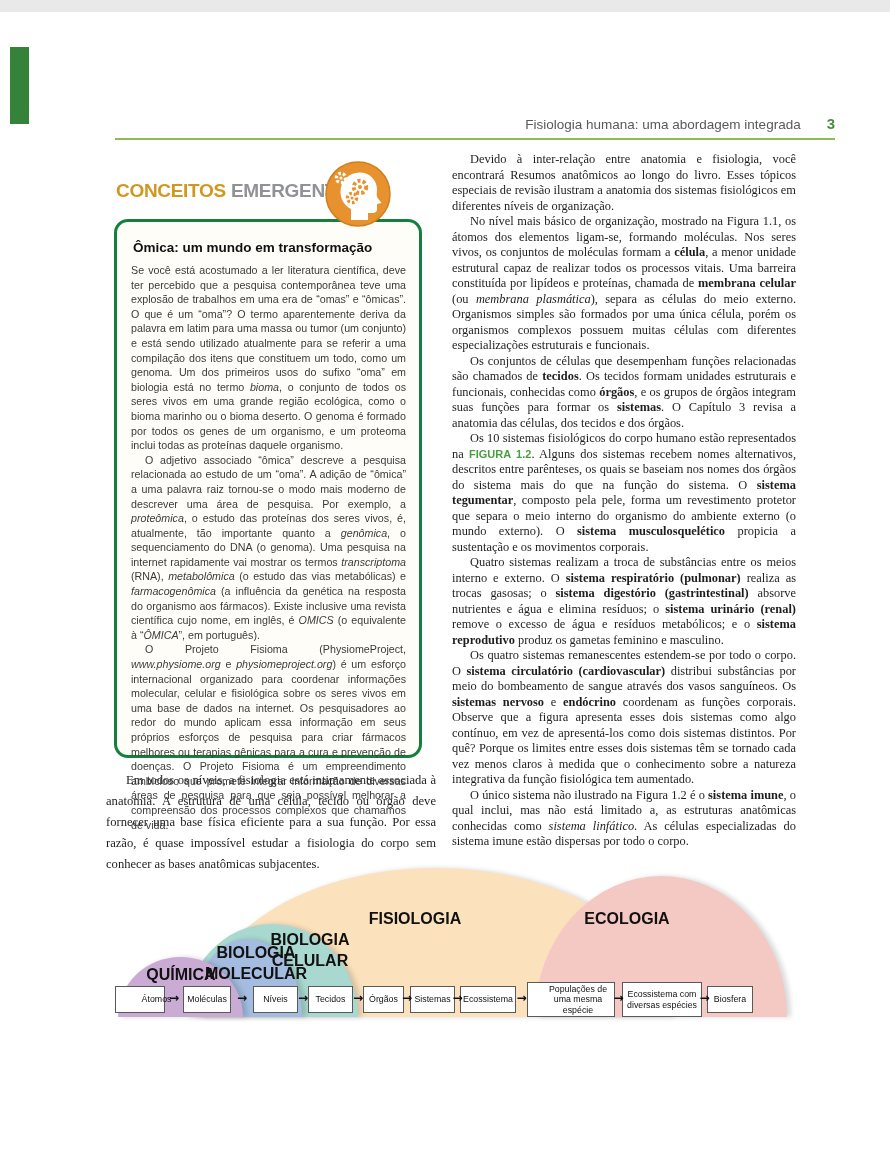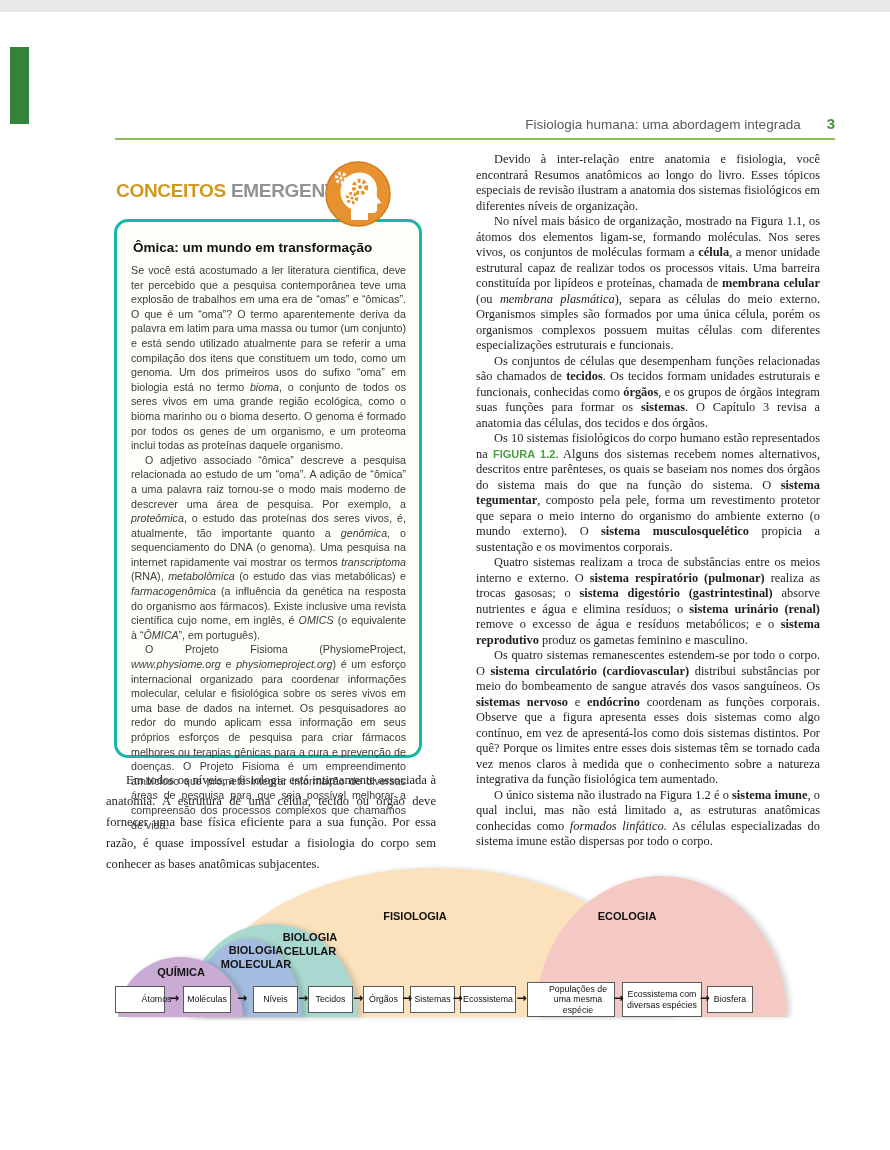--- a/index.html
+++ b/index.html
@@ -14,38 +14,38 @@
   .page-num{color:#4a8f3f;font-weight:bold;font-size:15px;margin-left:26px;}
   .header-rule{position:absolute;left:115px;top:126px;width:720px;height:2px;background:#8cbc52;}
   
   .col-left{position:absolute;left:114px;top:148px;width:308px;}
   .ec-heading{position:absolute;left:2px;top:20px;font-family:"Liberation Sans", sans-serif;
               font-weight:800;font-size:19px;letter-spacing:-0.3px;white-space:nowrap;}
   .ec-word1{color:#d1981f;}
   .ec-word2{color:#909295;font-weight:700;}
   .ec-icon{position:absolute;left:210px;top:0px;width:68px;height:68px;z-index:3;}
   .ec-box{position:absolute;left:0px;top:59px;width:308px;height:539px;box-sizing:border-box;
-          border:3px solid #14b8a6;border-radius:14px;background:#fffdf7;padding:16px 13px 10px 14px;z-index:1;}
+          border:3px solid #15803d;border-radius:14px;background:#fffdf7;padding:16px 13px 10px 14px;z-index:1;}
   .ec-box-title{font-family:"Liberation Sans", sans-serif;font-weight:bold;font-size:13.5px;color:#111;
                 margin:2px 0 8px 2px;}
   .ec-body p{margin:0;font-family:"Liberation Sans", sans-serif;font-size:10.7px;line-height:14.6px;
              color:#3b3b3b;text-align:justify;}
   .ec-body p.indent{text-indent:14px;}
   .left-paragraph{position:absolute;left:-8px;top:610px;width:330px;font-size:12.6px;line-height:21px;
                   text-align:justify;text-indent:20px;}
   
-  .col-right{position:absolute;left:476px;top:140px;width:344px;}
+  .col-right{position:absolute;left:452px;top:140px;width:344px;}
   .col-right p{margin:0;font-size:12.4px;line-height:15.5px;text-align:justify;text-indent:18px;}
   .fig-ref{color:#4a9e3f;font-weight:bold;font-family:"Liberation Sans", sans-serif;font-size:11px;}
   
   .figure{position:absolute;left:0;top:846px;width:890px;height:164px;}
   .dome{position:absolute;bottom:5px;border-radius:50% 50% 0 0 / 100% 100% 0 0;
         box-shadow:4px 0 5px rgba(0,0,0,0.15);}
   .dome-label{position:absolute;transform:translateX(-50%);font-family:"Liberation Sans", sans-serif;
-              font-weight:bold;font-size:11px;color:#111;text-align:center;white-space:pre-line;
+              font-weight:bold;font-size:16px;color:#111;text-align:center;white-space:pre-line;
               line-height:1.3;z-index:6;}
   .level-box{position:absolute;box-sizing:border-box;background:#ffffff;border:1px solid #58595b;
              display:flex;align-items:center;justify-content:center;text-align:center;
              font-family:"Liberation Sans", sans-serif;font-size:8.8px;line-height:1.18;color:#111;
              white-space:pre-line;z-index:10;}
   .arrow{position:absolute;transform:translateX(-50%);z-index:11;font-family:"DejaVu Sans", sans-serif;
          font-size:12px;font-weight:bold;color:#111;}
   
   .caption{position:absolute;left:116px;top:1016px;font-family:"Liberation Sans", sans-serif;
            font-size:12.5px;font-weight:bold;}
@@ -97,21 +97,21 @@
     <div class="left-paragraph">Em todos os níveis, a fisiologia está intimamente associada à anatomia. A estrutura de uma célula, tecido ou órgão deve fornecer uma base física eficiente para a sua função. Por essa razão, é quase impossível estudar a fisiologia do corpo sem conhecer as bases anatômicas subjacentes.</div>
   </div>
 
   <div class="col-right">
       <p>Devido à inter-relação entre anatomia e fisiologia, você encontrará Resumos anatômicos ao longo do livro. Esses tópicos especiais de revisão ilustram a anatomia dos sistemas fisiológicos em diferentes níveis de organização.</p>
       <p>No nível mais básico de organização, mostrado na Figura 1.1, os átomos dos elementos ligam-se, formando moléculas. Nos seres vivos, os conjuntos de moléculas formam a <b>célula</b>, a menor unidade estrutural capaz de realizar todos os processos vitais. Uma barreira constituída por lipídeos e proteínas, chamada de <b>membrana celular</b> (ou <i>membrana plasmática</i>), separa as células do meio externo. Organismos simples são formados por uma única célula, porém os organismos complexos possuem muitas células com diferentes especializações estruturais e funcionais.</p>
       <p>Os conjuntos de células que desempenham funções relacionadas são chamados de <b>tecidos</b>. Os tecidos formam unidades estruturais e funcionais, conhecidas como <b>órgãos</b>, e os grupos de órgãos integram suas funções para formar os <b>sistemas</b>. O Capítulo 3 revisa a anatomia das células, dos tecidos e dos órgãos.</p>
       <p>Os 10 sistemas fisiológicos do corpo humano estão representados na <span class="fig-ref">FIGURA 1.2</span>. Alguns dos sistemas recebem nomes alternativos, descritos entre parênteses, os quais se baseiam nos nomes dos órgãos do sistema mais do que na função do sistema. O <b>sistema tegumentar</b>, composto pela pele, forma um revestimento protetor que separa o meio interno do organismo do ambiente externo (o mundo externo). O <b>sistema musculosquelético</b> propicia a sustentação e os movimentos corporais.</p>
       <p>Quatro sistemas realizam a troca de substâncias entre os meios interno e externo. O <b>sistema respiratório (pulmonar)</b> realiza as trocas gasosas; o <b>sistema digestório (gastrintestinal)</b> absorve nutrientes e água e elimina resíduos; o <b>sistema urinário (renal)</b> remove o excesso de água e resíduos metabólicos; e o <b>sistema reprodutivo</b> produz os gametas feminino e masculino.</p>
       <p>Os quatro sistemas remanescentes estendem-se por todo o corpo. O <b>sistema circulatório (cardiovascular)</b> distribui substâncias por meio do bombeamento de sangue através dos vasos sanguíneos. Os <b>sistemas nervoso</b> e <b>endócrino</b> coordenam as funções corporais. Observe que a figura apresenta esses dois sistemas como algo contínuo, em vez de apresentá-los como dois sistemas distintos. Por quê? Porque os limites entre esses dois sistemas têm se tornado cada vez menos claros à medida que o conhecimento sobre a natureza integrativa da função fisiológica tem aumentado.</p>
-      <p>O único sistema não ilustrado na Figura 1.2 é o <b>sistema imune</b>, o qual inclui, mas não está limitado a, as estruturas anatômicas conhecidas como <i>formados linfático</i>. As células especializadas do sistema imune estão dispersas por todo o corpo.</p>
+      <p>O único sistema não ilustrado na Figura 1.2 é o <b>sistema imune</b>, o qual inclui, mas não está limitado a, as estruturas anatômicas conhecidas como <i>sistema linfático</i>. As células especializadas do sistema imune estão dispersas por todo o corpo.</p>
     </div>
 
   <div class="figure">
       <div class="dome" style="left: 200px; width: 470px; height: 149px; background: rgb(251, 226, 189); z-index: 1;"></div>
       <div class="dome-label" style="left: 415px; top: 51px;">FISIOLOGIA</div>
       <div class="dome" style="left: 535px; width: 252px; height: 141px; background: rgb(244, 200, 195); z-index: 2;"></div>
       <div class="dome-label" style="left: 627px; top: 51px;">ECOLOGIA</div>
       <div class="dome" style="left: 185px; width: 173px; height: 93px; background: rgb(168, 216, 207); z-index: 3;"></div>
       <div class="dome-label" style="left: 310px; top: 72px;">BIOLOGIA
 CELULAR</div>

